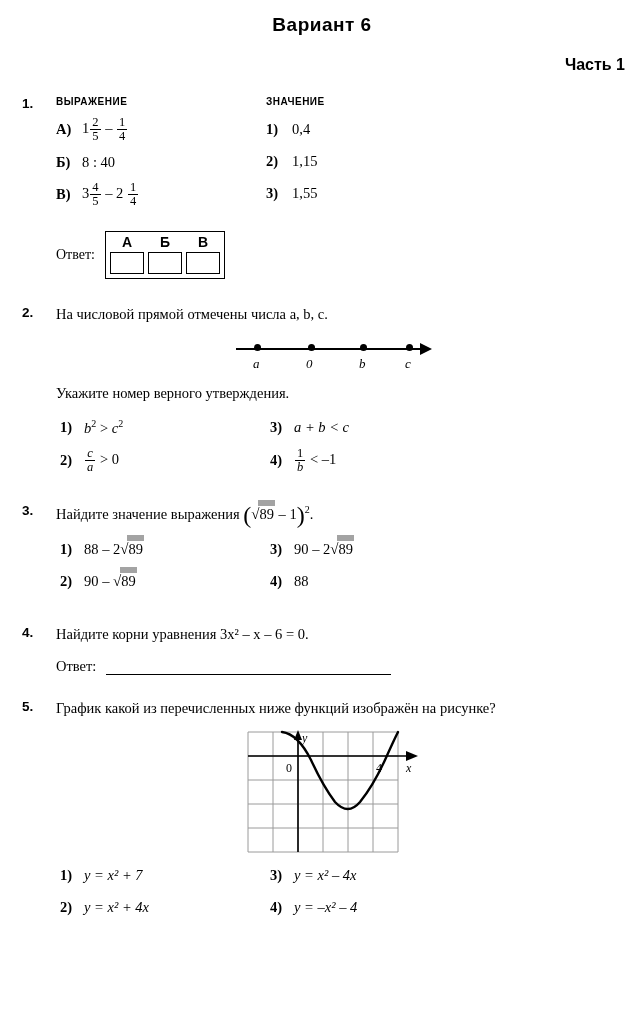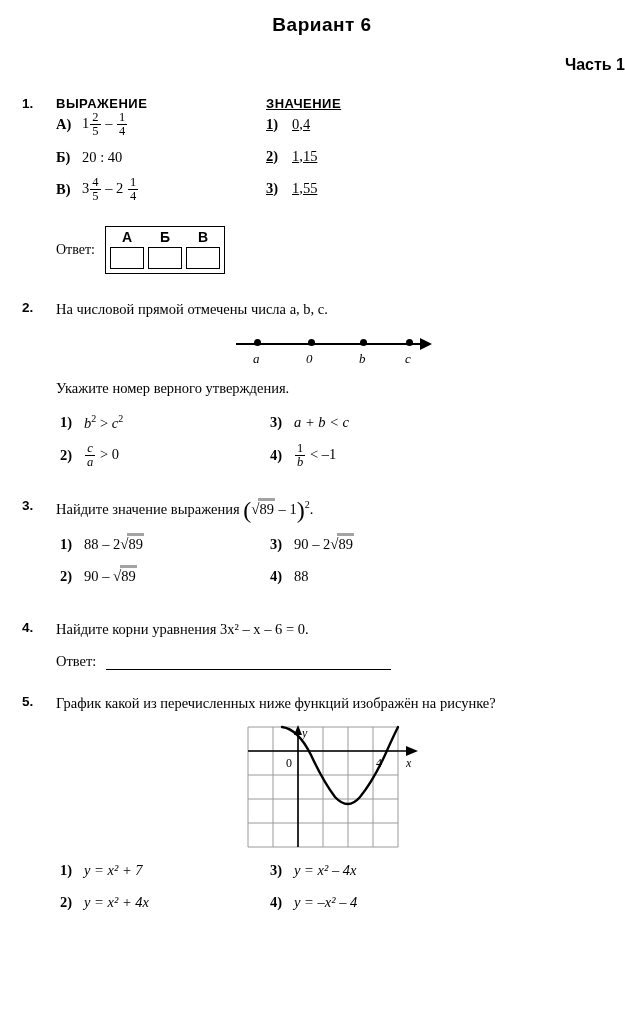--- a/index.html
+++ b/index.html
@@ -74,27 +74,27 @@
     margin: 0 1px;
   }
   .frac .num { display: block; padding: 0 2px; }
   .frac .den { display: block; border-top: 1px solid #000; padding: 0 2px; }
   
   .cols {
     display: flex;
     margin-top: 10px;
   }
   .col-left { width: 210px; }
-  .col-right { width: 220px; text-decoration: underline; }
+  .col-right { width: 220px; }
   .colhead {
     font-family: "Liberation Sans", sans-serif;
     font-weight: bold;
-    font-size: 13px;
+    font-size: 10px;
     letter-spacing: 0.5px;
-    margin-bottom: 0;
+    margin-bottom: 9px;
   }
   .item-row {
     display: flex;
     align-items: center;
     min-height: 26px;
     margin-bottom: 6px;
     font-size: 14.5px;
   }
   .item-label {
     font-weight: bold;
@@ -195,21 +195,21 @@
     flex: none;
   }
   .opt-body { white-space: nowrap; }
   .it { font-style: italic; }
   .sqrt {
     display: inline-block;
     white-space: nowrap;
   }
   .sqrt > .rad { font-size: 15px; }
   .sqrt > .rand {
-    border-top: 3px solid #a3a3a3;
+    border-top: 6px solid #a3a3a3;
     padding: 0 1px 0 1px;
     margin-left: -1px;
   }
   .bigparen {
     display: inline-block;
     vertical-align: middle;
     font-size: 24px;
     line-height: 0.8;
     font-family: "Liberation Serif", serif;
   }
@@ -253,21 +253,21 @@
           <span class="item-label">А)</span>
           <span class="item-body">
             <span>1</span><span class="frac"><span class="num">2</span><span class="den">5</span></span>
             <span>–</span>
             <span class="frac"><span class="num">1</span><span class="den">4</span></span>
           </span>
         </div>
 
         <div class="item-row">
           <span class="item-label">Б)</span>
-          <span class="item-body">20 : 40</span>
+          <span class="item-body">8 : 40</span>
         </div>
 
         <div class="item-row">
           <span class="item-label">В)</span>
           <span class="item-body">
             <span>3</span><span class="frac"><span class="num">4</span><span class="den">5</span></span>
             <span>– 2</span>
             <span class="frac"><span class="num">1</span><span class="den">4</span></span>
           </span>
         </div>

